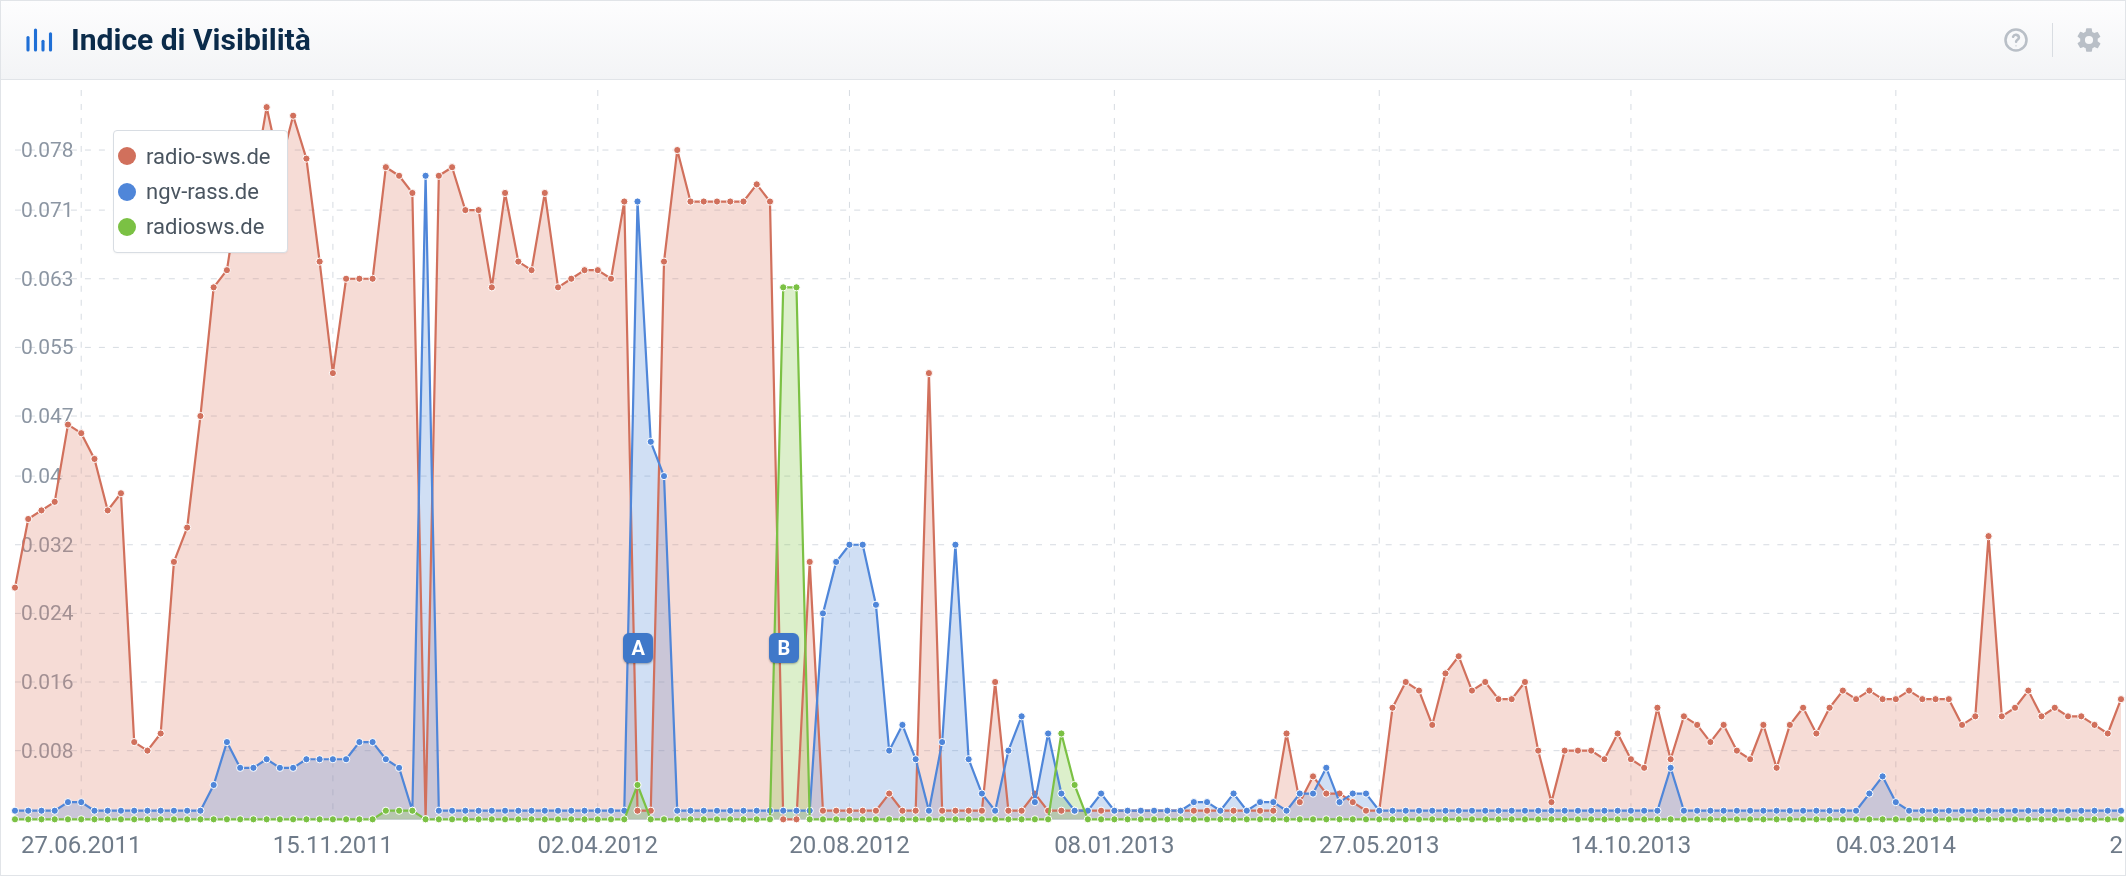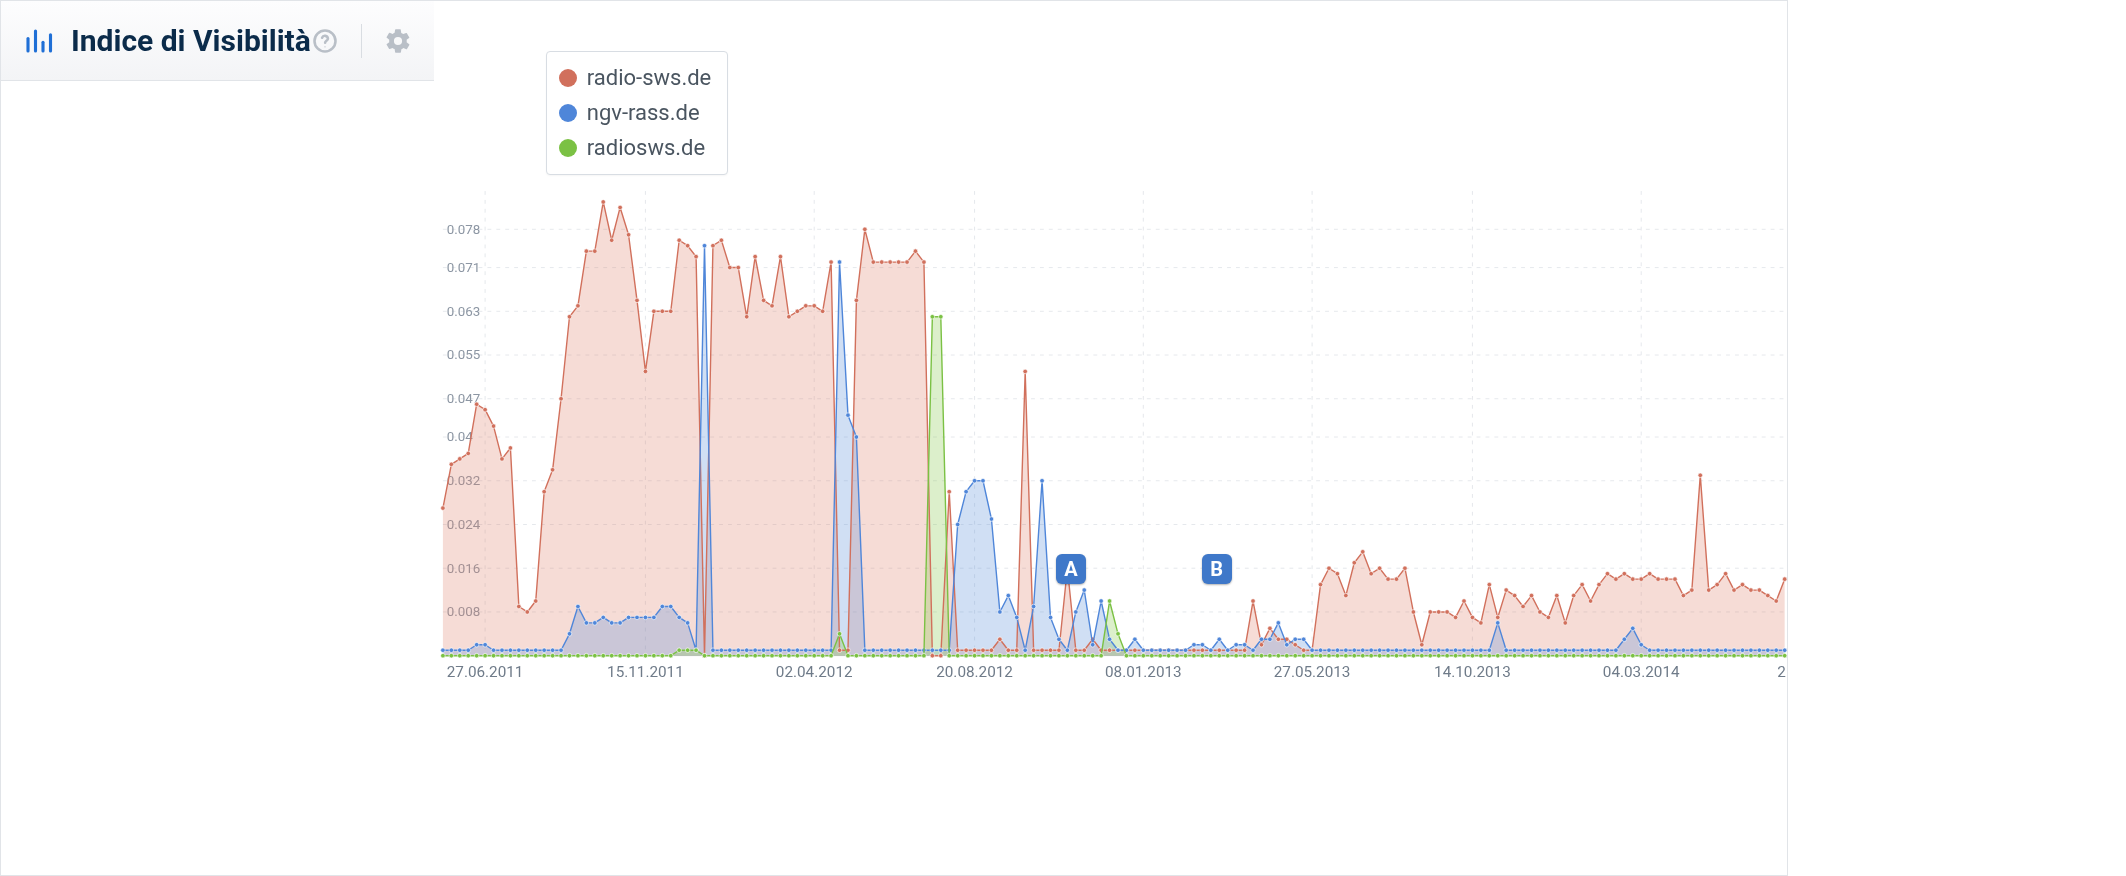--- a/index.html
+++ b/index.html
@@ -6,25 +6,25 @@
     margin: 0;
     padding: 0;
     width: 2126px;
     height: 876px;
     font-family: -apple-system, BlinkMacSystemFont, "Segoe UI", Roboto, "Helvetica Neue", Arial, sans-serif;
     background: #fff;
     color: #333;
     overflow: hidden;
   }
   .panel {
-    width: 1788px;
+    width: 2126px;
     height: 876px;
     box-sizing: border-box;
     display: flex;
-    flex-direction: row;
+    flex-direction: column;
     border: 1px solid #e1e4e8;
   }
   .panel-header {
     height: 80px;
     box-sizing: border-box;
     display: flex;
     align-items: center;
     padding: 0 22px;
     background: linear-gradient(#fdfdfe, #f3f4f6);
     border-bottom: 1px solid #e1e4e8;
@@ -64,21 +64,21 @@
     height: 100%;
     display: block;
   }
   .legend {
     position: absolute;
     left: 112px;
     top: 50px;
     background: #fff;
     border: 1px solid #d8dde3;
     border-radius: 4px;
-    padding: 8px 16px 8px 12px;
+    padding: 8px 16px 8px 4px;
     font-size: 22px;
     color: #4a5560;
     line-height: 1.6;
     box-shadow: 0 1px 2px rgba(0,0,0,0.04);
   }
   .legend .row { display:flex; align-items:center; gap:10px; white-space:nowrap; }
   .legend .dot {
     width: 14px; height: 14px; border-radius: 50%;
     display:inline-block;
     border: 2px solid transparent;

